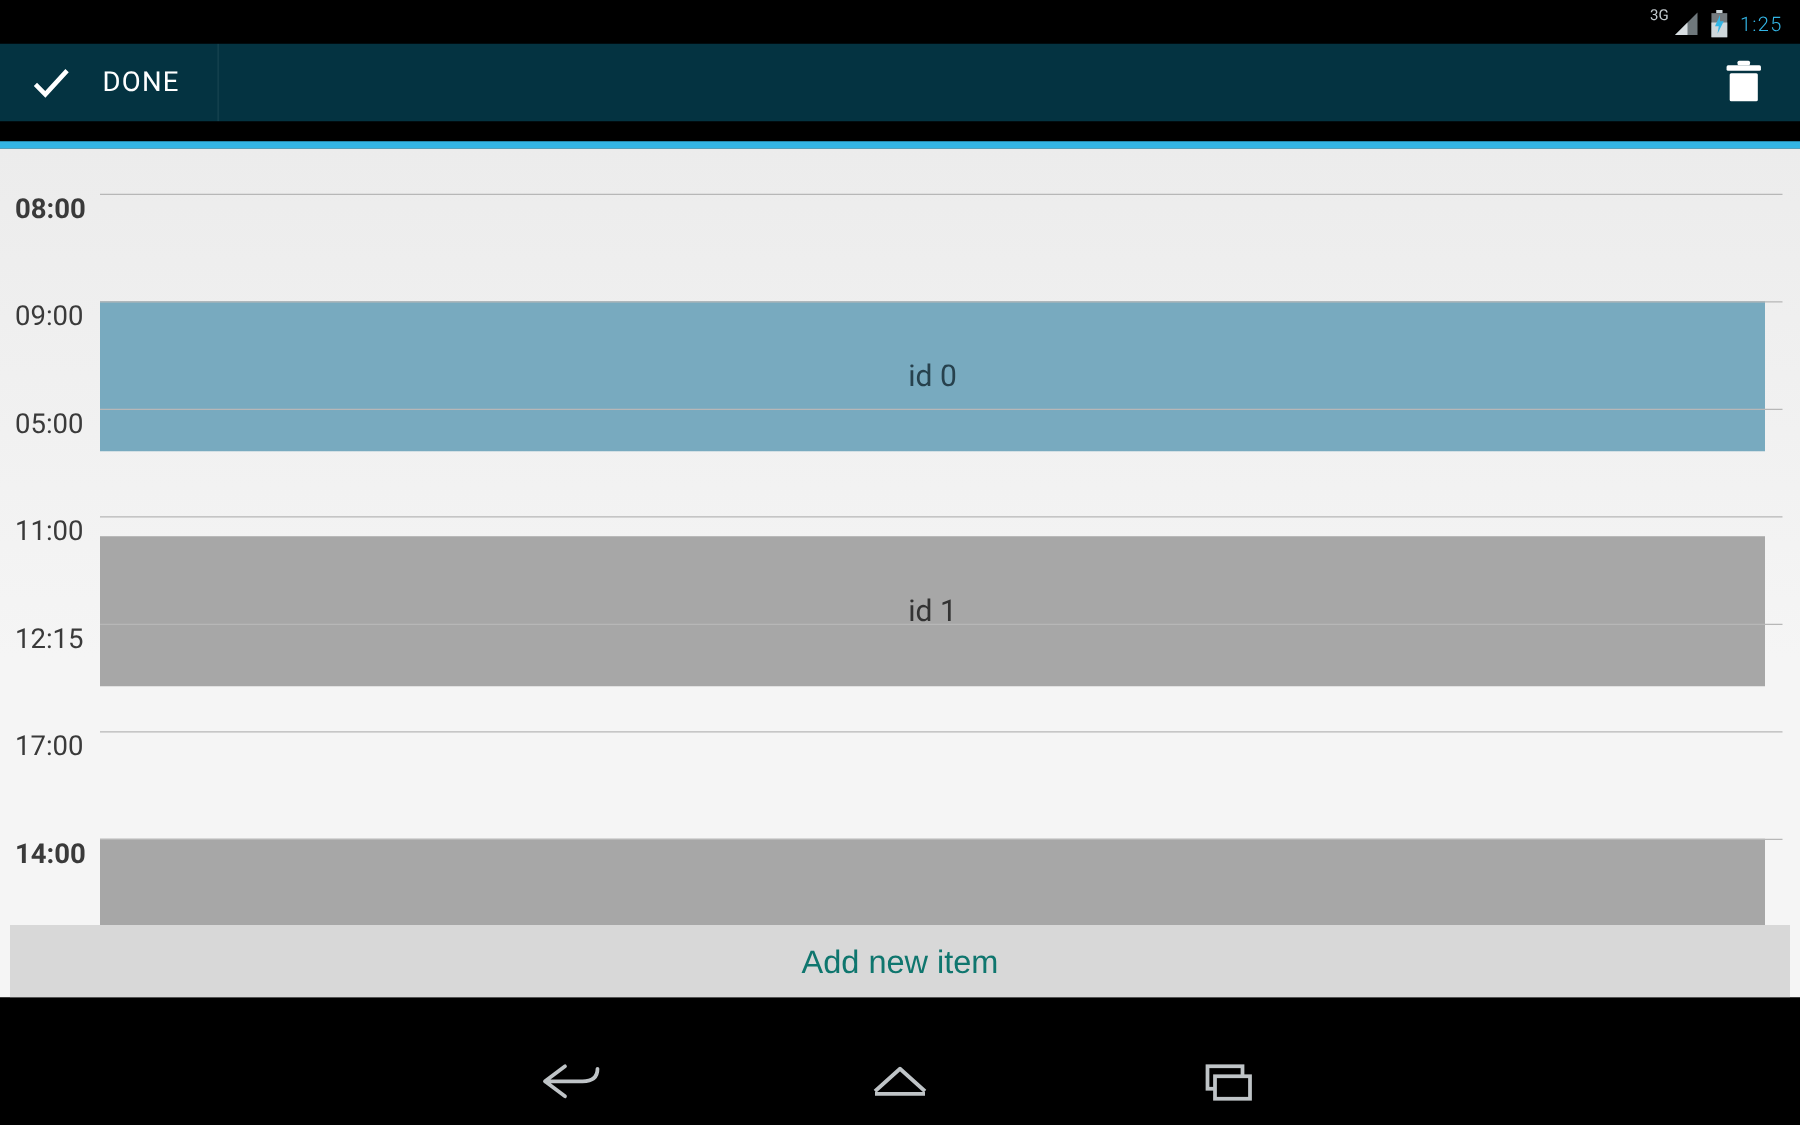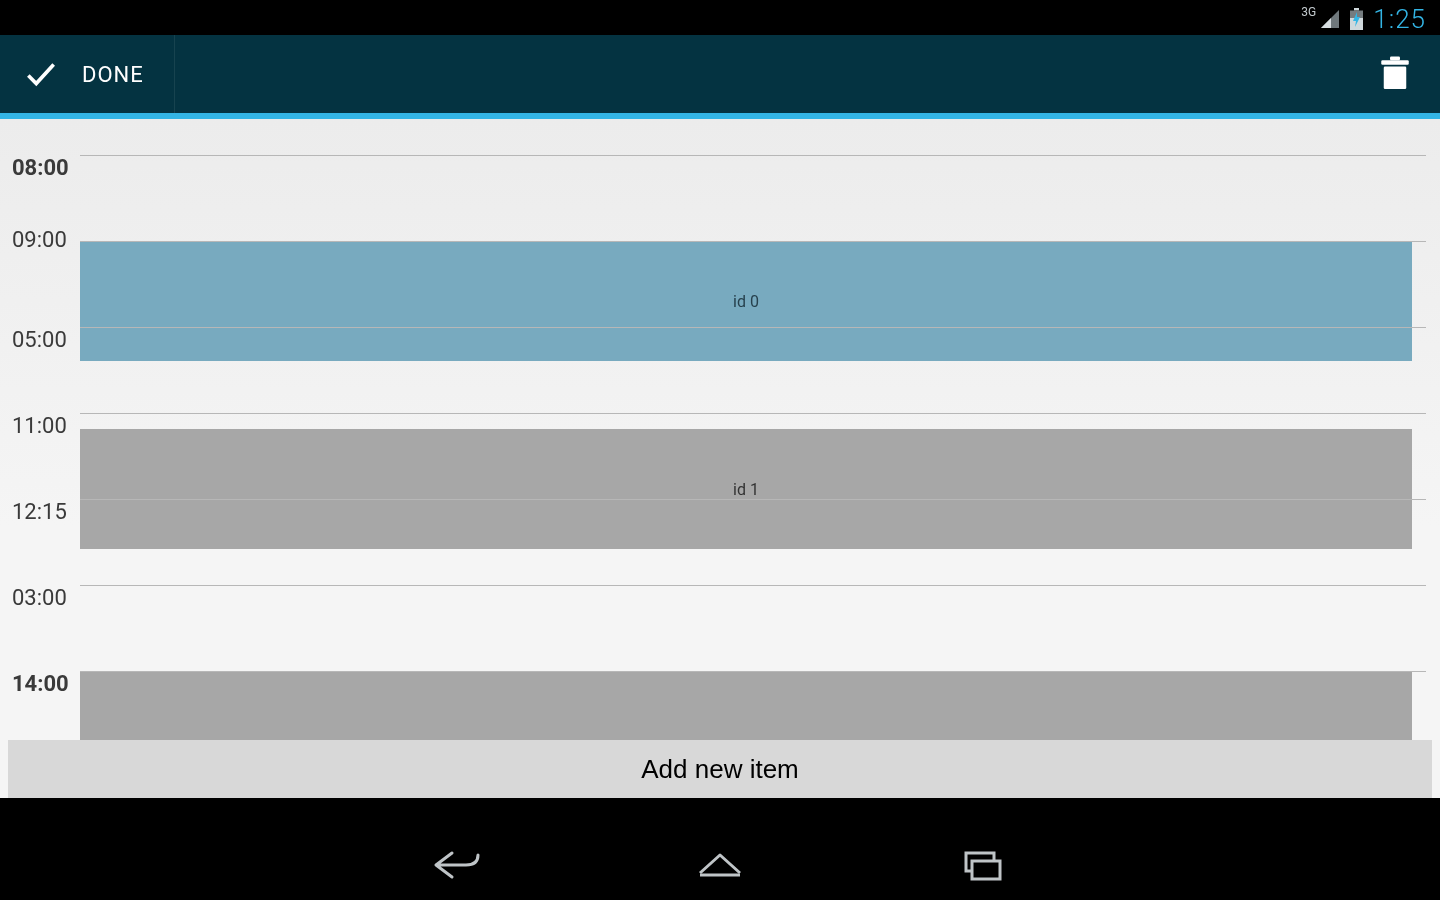--- a/index.html
+++ b/index.html
@@ -8,25 +8,25 @@
   
   .status-bar {
     position:absolute; top:0; left:0; right:0; height:38px;
     background:#000; color:#cfd8dc;
     display:flex; justify-content:flex-end; align-items:center;
     padding:0 14px; gap:10px; font-size:20px;
   }
   .status-bar .net-label { font-size:12px; line-height:12px; color:#c2c9cd; margin-bottom:14px; margin-right:-6px; }
   .status-bar .signal-icon { width:20px; height:20px; }
   .status-bar .battery-icon { width:13px; height:22px; }
-  .status-bar .clock { color:#33b5e5; font-size:26px; font-weight:300; letter-spacing:1px; }
+  .status-bar .clock { color:#33b5e5; font-size:16px; font-weight:300; letter-spacing:1px; }
 
   
   .action-bar {
-    position:absolute; top:35px; left:0; right:0; height:78px;
+    position:absolute; top:35px; left:0; right:0; height:62px;
     background:#043341; 
     display:flex; align-items:center; color:#fff;
   }
   .done-btn {
     display:flex; align-items:center; gap:22px; height:100%;
     padding:0 30px 0 22px; cursor:pointer;
     border-right:1px solid rgba(255,255,255,0.08);
   }
   .done-btn svg { width:38px; height:38px; }
   .done-btn span { font-size:22px; letter-spacing:1px; }
@@ -54,33 +54,33 @@
     font-size:22px; color:#3a3a3a;
   }
   .grid-line {
     position:absolute; left:80px; right:14px; top:0; height:0;
     border-top:1px solid #b7b7b7;
   }
 
   .event-block {
     position:absolute; left:0; right:14px;
     display:flex; align-items:center; justify-content:center;
-    font-size:16px; color:#333;
+    font-size:24px; color:#333;
     cursor:pointer;
     text-align:right;
   }
   .event-0 { background:#78aabf; color:#27414d; }
   .event-1 { background:#a7a7a7;margin-top:16px; }
   .event-2 { background:#a7a7a7; }
   .btn-row {
     position:absolute; left:8px; right:8px; bottom:102px;
     height:58px; display:flex; gap:12px;
   }
   .btn-row button {
-    flex:1; border:none; background:#d8d8d8; color:#000000;
+    flex:1; border:none; background:#d8d8d8; color:#0f766e;
     font-size:26px; font-weight:400; cursor:pointer;text-align:center;
   }
 
   .app-gap { position:absolute; left:0; right:0; bottom:66px; height:36px; background:#000; }
 
   
   .nav-bar {
     position:absolute; left:0; right:0; bottom:0; height:66px;
     background:#000; display:flex; justify-content:center; gap:170px; align-items:center;
   }
@@ -118,25 +118,25 @@
       <rect x="1" y="3" width="22" height="3.5" rx="1" fill="#fff"></rect>
       <rect x="8" y="0" width="8" height="3" rx="1" fill="#fff"></rect>
     </svg>
   </div>
 </div>
 <div class="accent-line"></div>
 
 <div class="schedule">
   <div class="time-col" id="time-col">
       <div class="hour-label" style="top: 36px; font-weight: bold;">08:00</div>
-      <div class="hour-label" style="top: 108px;">09:00</div>
+      <div class="hour-label" style="top: 122px;">09:00</div>
       <div class="hour-label" style="top: 208px;">05:00</div>
       <div class="hour-label" style="top: 294px;">11:00</div>
       <div class="hour-label" style="top: 380px;">12:15</div>
-      <div class="hour-label" style="top: 466px;">03:00</div>
+      <div class="hour-label" style="top: 466px;">17:00</div>
       <div class="hour-label" style="top: 552px; font-weight: bold;">14:00</div>
     </div>
   <div class="events-col" id="events-col">
       <div class="event-block event-0" style="top: 122px; height: 120.4px;">id 0</div>
       <div class="event-block event-1" style="top: 294px; height: 120.4px;">id 1</div>
       <div class="event-block event-2" style="top: 552px; height: 103.2px;"></div>
     </div>
   <div id="grid-lines">
       <div class="grid-line" style="top: 36px;"></div>
       <div class="grid-line" style="top: 122px;"></div>

